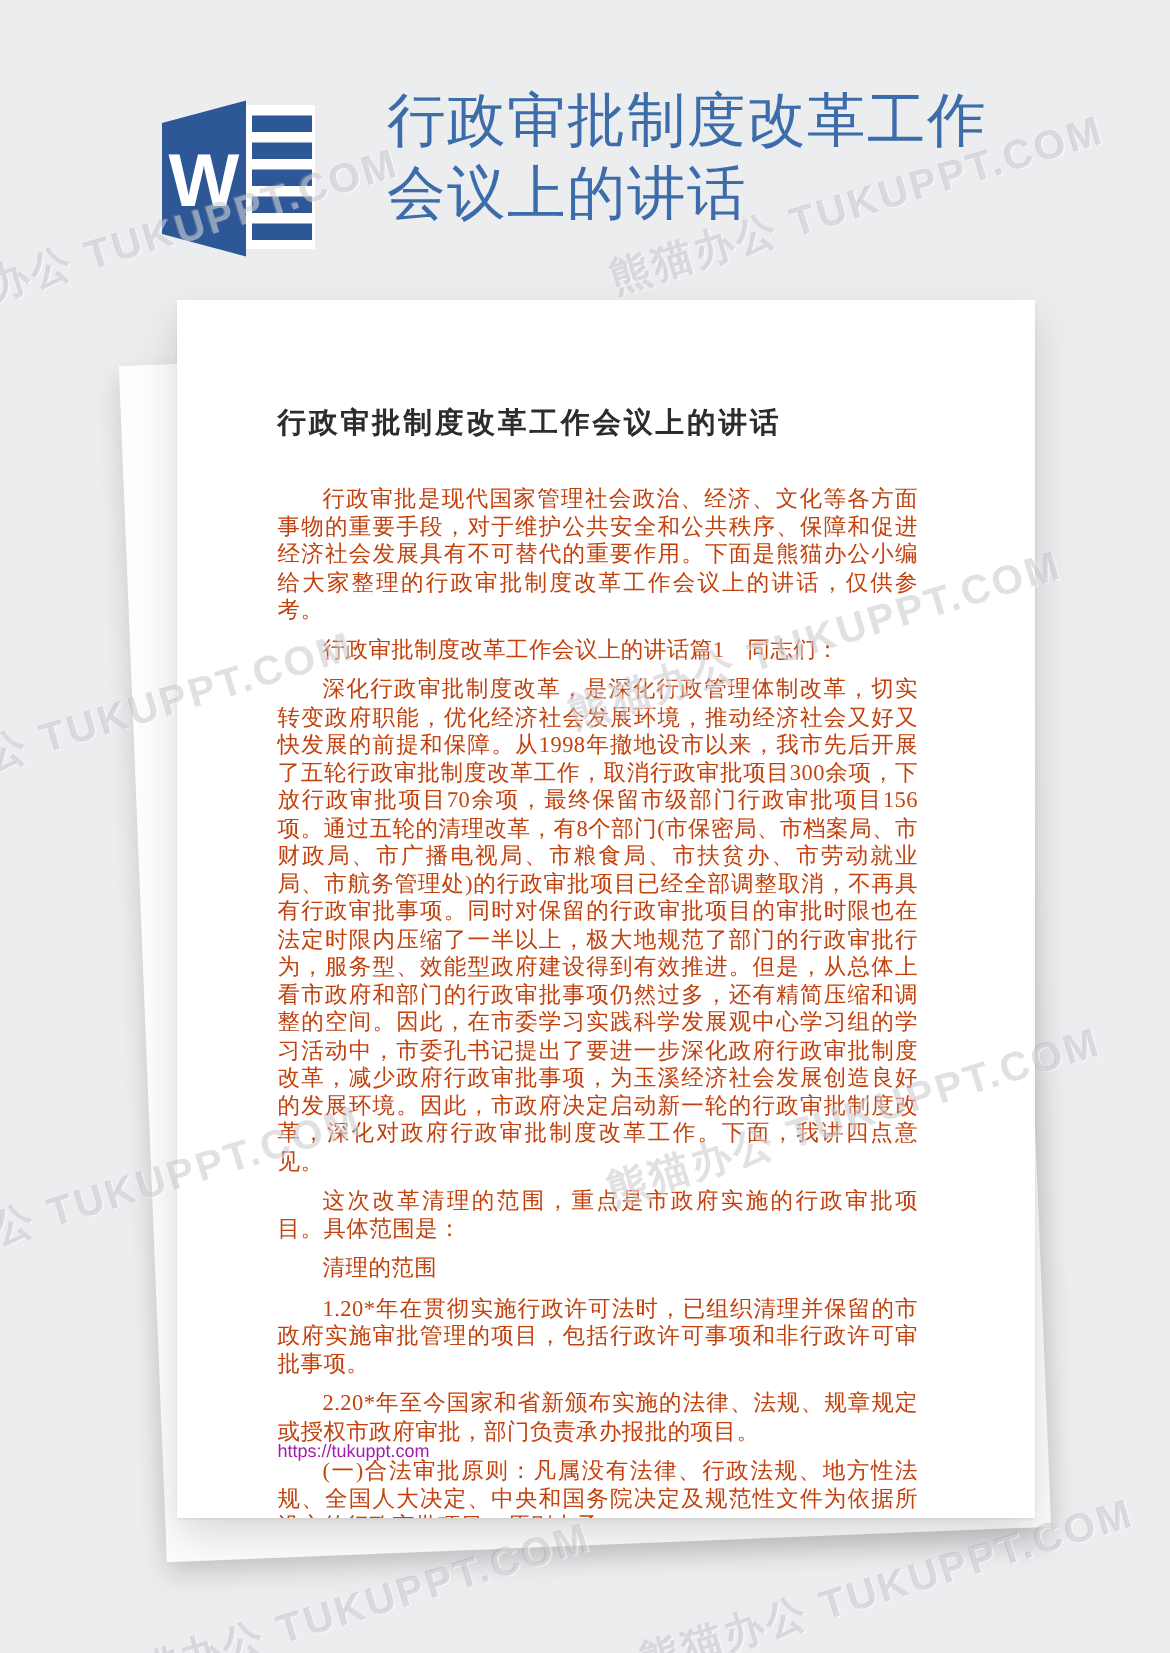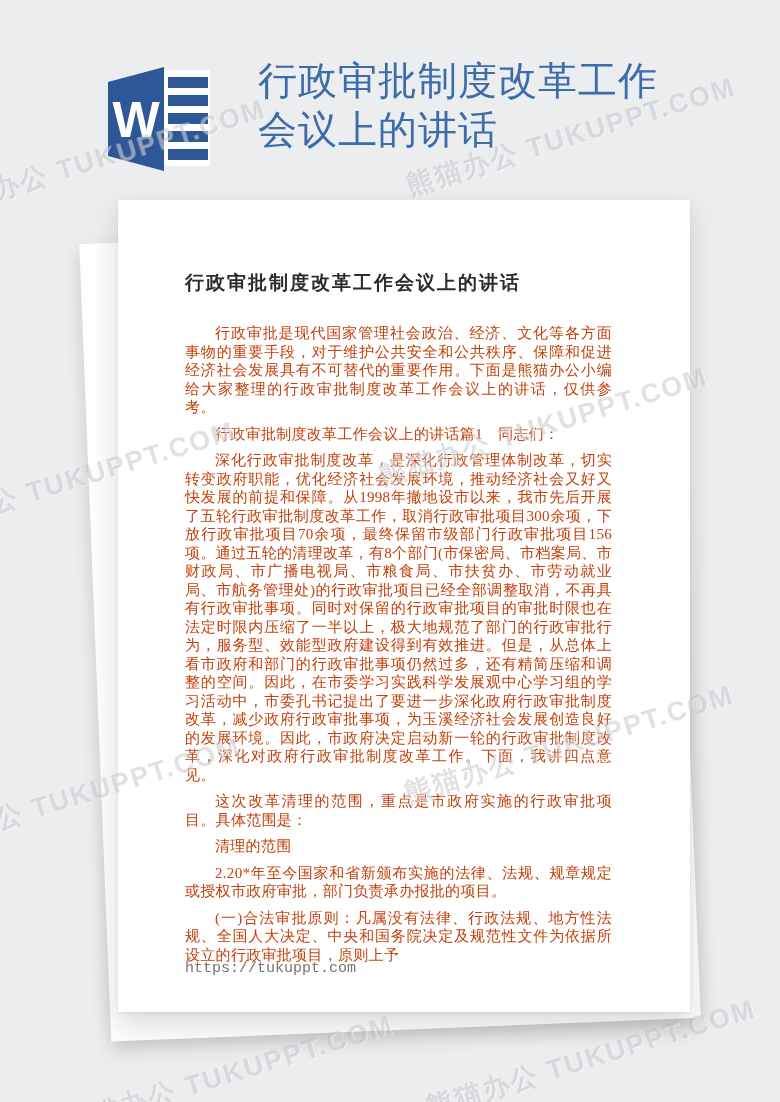--- a/index.html
+++ b/index.html
@@ -43,22 +43,22 @@
     letter-spacing:2px;color:#2c2c2e;margin:0 0 28px 0;
   }
   .doc-body p{
     font-family:"Liberation Serif","DejaVu Serif",serif;
     font-size:15px;line-height:18.5px;letter-spacing:0.3px;
     color:#c2410c;text-align:justify;text-indent:2em;
     margin:0 0 8px 0;
   }
   .doc-footer{
     position:absolute;left:67px;top:760px;
-    font-size:15px;color:#737373;text-decoration:none;
-    font-family:Liberation Mono, monospace;
+    font-size:12px;color:#a21caf;text-decoration:none;
+    font-family:Liberation Sans, sans-serif;
   }
 
   
   .wm{
     position:absolute;z-index:3;
     transform:rotate(-17deg);
     font-size:27px;font-weight:700;white-space:nowrap;
     color:rgba(156,156,164,0.30);
     text-shadow:1px 1px 0 rgba(255,255,255,0.45);
     pointer-events:none;
@@ -110,20 +110,21 @@
 
   <div class="page">
     <div class="doc-content">
       <h1 class="doc-title">行政审批制度改革工作会议上的讲话</h1>
       <div class="doc-body">
         <p>行政审批是现代国家管理社会政治、经济、文化等各方面事物的重要手段，对于维护公共安全和公共秩序、保障和促进经济社会发展具有不可替代的重要作用。下面是熊猫办公小编给大家整理的行政审批制度改革工作会议上的讲话，仅供参考。</p>
         <p>行政审批制度改革工作会议上的讲话篇1　同志们：</p>
         <p>深化行政审批制度改革，是深化行政管理体制改革，切实转变政府职能，优化经济社会发展环境，推动经济社会又好又快发展的前提和保障。从1998年撤地设市以来，我市先后开展了五轮行政审批制度改革工作，取消行政审批项目300余项，下放行政审批项目70余项，最终保留市级部门行政审批项目156项。通过五轮的清理改革，有8个部门(市保密局、市档案局、市财政局、市广播电视局、市粮食局、市扶贫办、市劳动就业局、市航务管理处)的行政审批项目已经全部调整取消，不再具有行政审批事项。同时对保留的行政审批项目的审批时限也在法定时限内压缩了一半以上，极大地规范了部门的行政审批行为，服务型、效能型政府建设得到有效推进。但是，从总体上看市政府和部门的行政审批事项仍然过多，还有精简压缩和调整的空间。因此，在市委学习实践科学发展观中心学习组的学习活动中，市委孔书记提出了要进一步深化政府行政审批制度改革，减少政府行政审批事项，为玉溪经济社会发展创造良好的发展环境。因此，市政府决定启动新一轮的行政审批制度改革，深化对政府行政审批制度改革工作。下面，我讲四点意见。</p>
         <p>这次改革清理的范围，重点是市政府实施的行政审批项目。具体范围是：</p>
         <p>清理的范围</p>
+        <p>1.20*年在贯彻实施行政许可法时，已组织清理并保留的市政府实施审批管理的项目，包括行政许可事项和非行政许可审批事项。</p>
         <p>2.20*年至今国家和省新颁布实施的法律、法规、规章规定或授权市政府审批，部门负责承办报批的项目。</p>
         <p>(一)合法审批原则：凡属没有法律、行政法规、地方性法规、全国人大决定、中央和国务院决定及规范性文件为依据所设立的行政审批项目，原则上予</p>
       </div>
     </div>
     <a class="doc-footer" href="#">https://tukuppt.com</a>
   </div>
 
 </div>
 
 </body></html>

